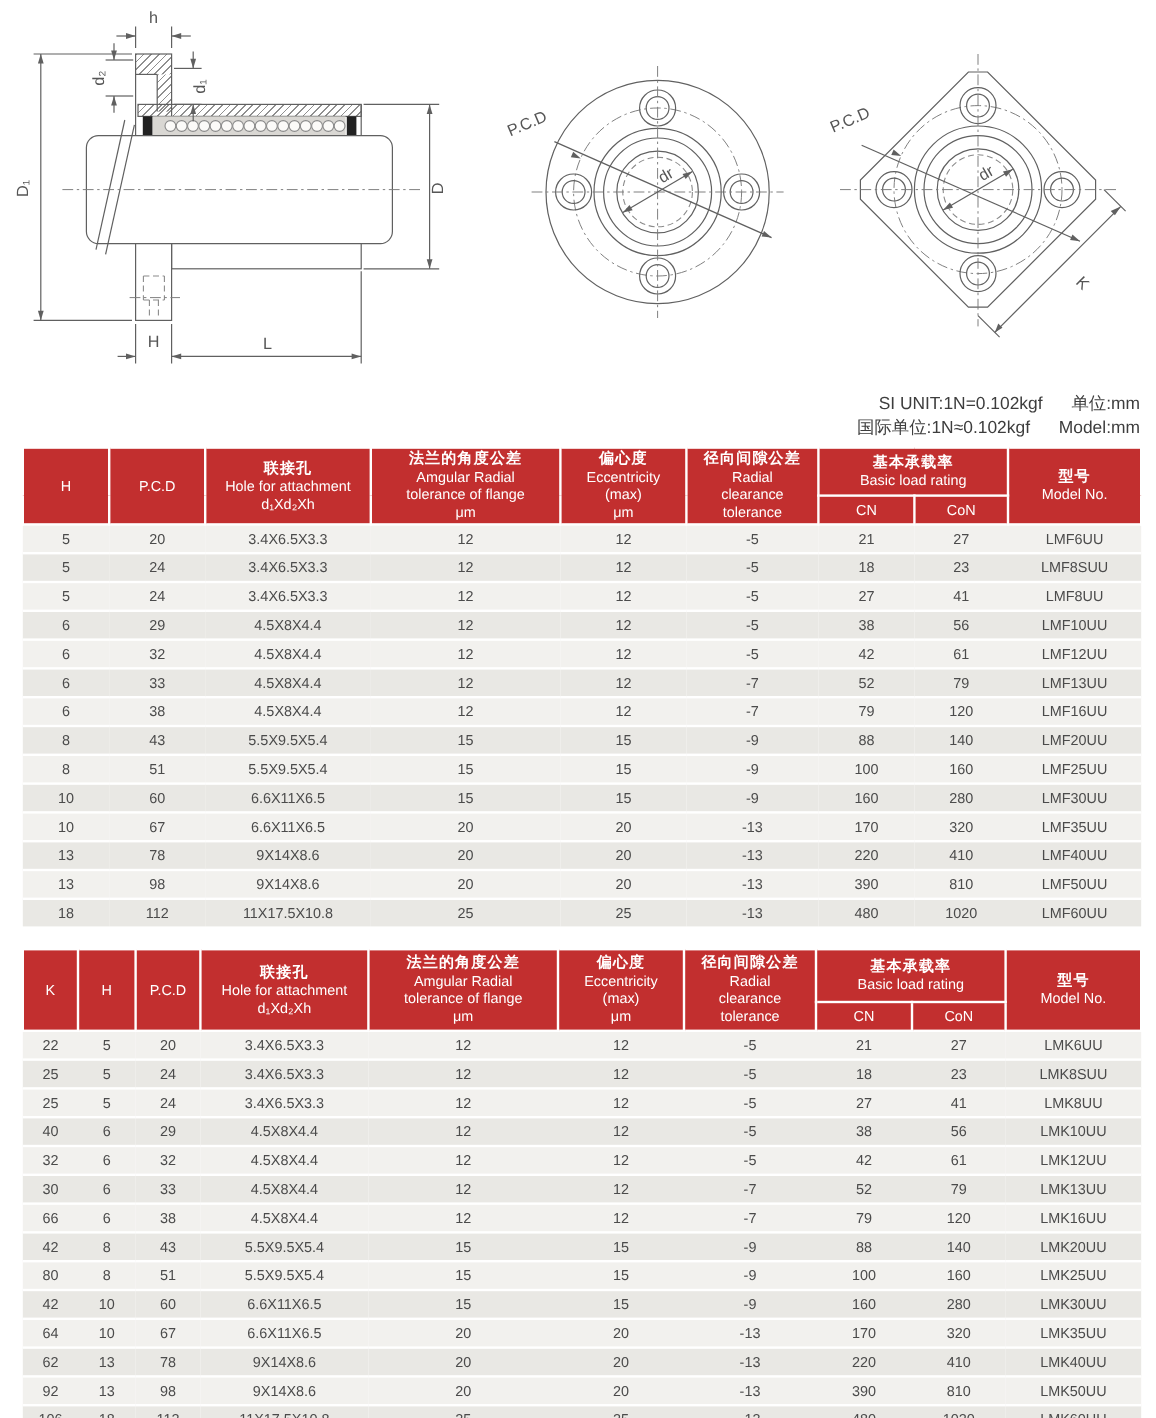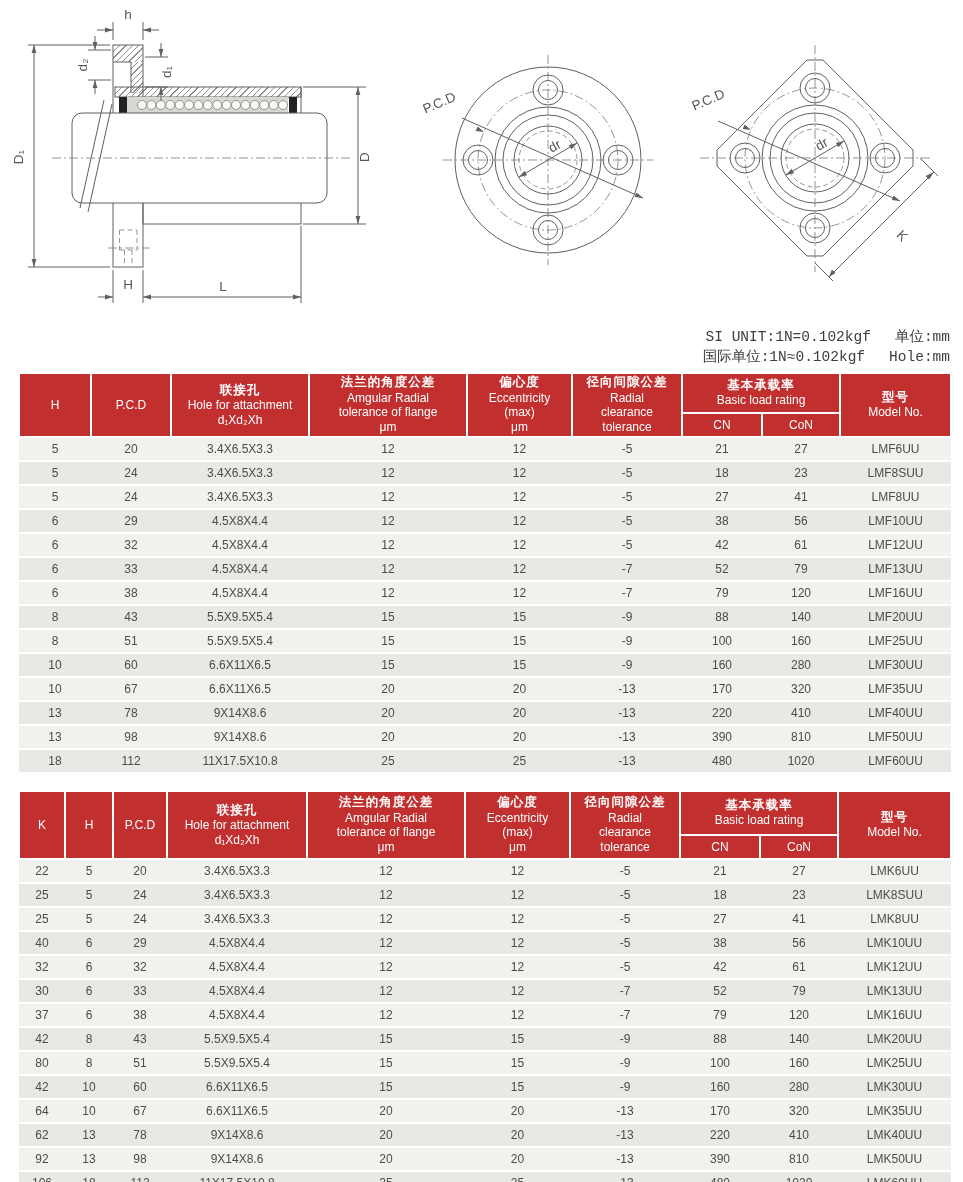--- a/index.html
+++ b/index.html
@@ -10,21 +10,21 @@
   }
   .diagram-area { position:absolute; top:0; left:0; width:963px; height:345px; }
   .hatch { position:absolute; background:repeating-linear-gradient(135deg,#8f8f8f 0 1px,rgba(0,0,0,0) 1px 4.5px); }
   svg.linework { position:absolute; top:0; left:0; }
   svg .ln   { stroke:#606060; stroke-width:1; fill:none; }
   svg .cl   { stroke:#7a7a7a; stroke-width:0.8; fill:none; stroke-dasharray:9 3 2 3; }
   svg .hid  { stroke:#8a8a8a; stroke-width:0.9; fill:none; stroke-dasharray:5 3; }
   svg .ar   { fill:#606060; stroke:none; }
   svg .ball { fill:#fbfaf8; stroke:#8a8a8a; stroke-width:0.9; }
   svg text  { font-family:"Liberation Sans","DejaVu Sans",sans-serif; font-size:13.5px; fill:#565656; }
-  .units { position:absolute; top:327px; right:13px; color:#3d3d3d; font-size:14.5px;font-family:Liberation Mono, monospace; }
+  .units { position:absolute; top:327px; right:13px; color:#3d3d3d; font-size:14.5px; }
   .units .u-row { display:flex; justify-content:flex-end; gap:24px; line-height:1.4; }
   table { position:absolute; left:18px; width:932px; border-collapse:collapse; table-layout:fixed; }
   #t1 { top:372px; } #t2 { top:790px; }
   th { background:#c22f2f; color:#ffffff; font-weight:400; border:2px solid #ffffff; padding:0 1px; vertical-align:middle; }
   .hl { line-height:1.22; font-size:12px; text-align:center; }
   .hl.cn { font-weight:700; font-size:12.5px; letter-spacing:1px; }
   td { text-align:center; font-size:12px; color:#4b4b4b; height:22px; padding:0; border-top:2px solid #ffffff; }
   tr.odd  td { background:#f2f1ee; }
   tr.even td { background:#e9e8e4; }
 </style>
@@ -202,21 +202,21 @@
   </svg>
 </div>
 
 <div class="units">
   <div class="u-row">
     <span>SI UNIT:1N=0.102kgf</span>
     <span>单位:mm</span>
   </div>
   <div class="u-row">
     <span>国际单位:1N≈0.102kgf</span>
-    <span>Hole:mm</span>
+    <span>Model:mm</span>
   </div>
 </div>
 
 <table id="t1">
   <colgroup>
     <col style="width:72px">
       <col style="width:80px">
       <col style="width:138px">
       <col style="width:158px">
     <col style="width:105px">
@@ -564,21 +564,21 @@
         <td>33</td>
         <td>4.5X8X4.4</td>
         <td>12</td>
         <td>12</td>
         <td>-7</td>
         <td>52</td>
         <td>79</td>
         <td>LMK13UU</td>
       </tr>
       <tr class="odd">
-        <td>37</td>
+        <td>66</td>
         <td>6</td>
         <td>38</td>
         <td>4.5X8X4.4</td>
         <td>12</td>
         <td>12</td>
         <td>-7</td>
         <td>79</td>
         <td>120</td>
         <td>LMK16UU</td>
       </tr>

